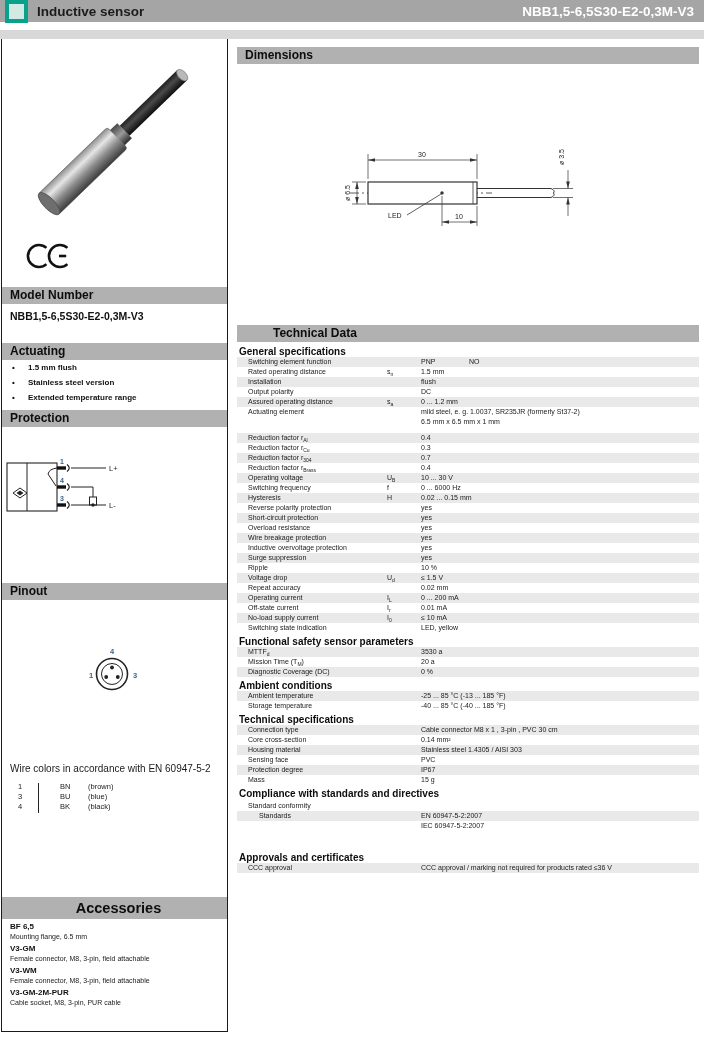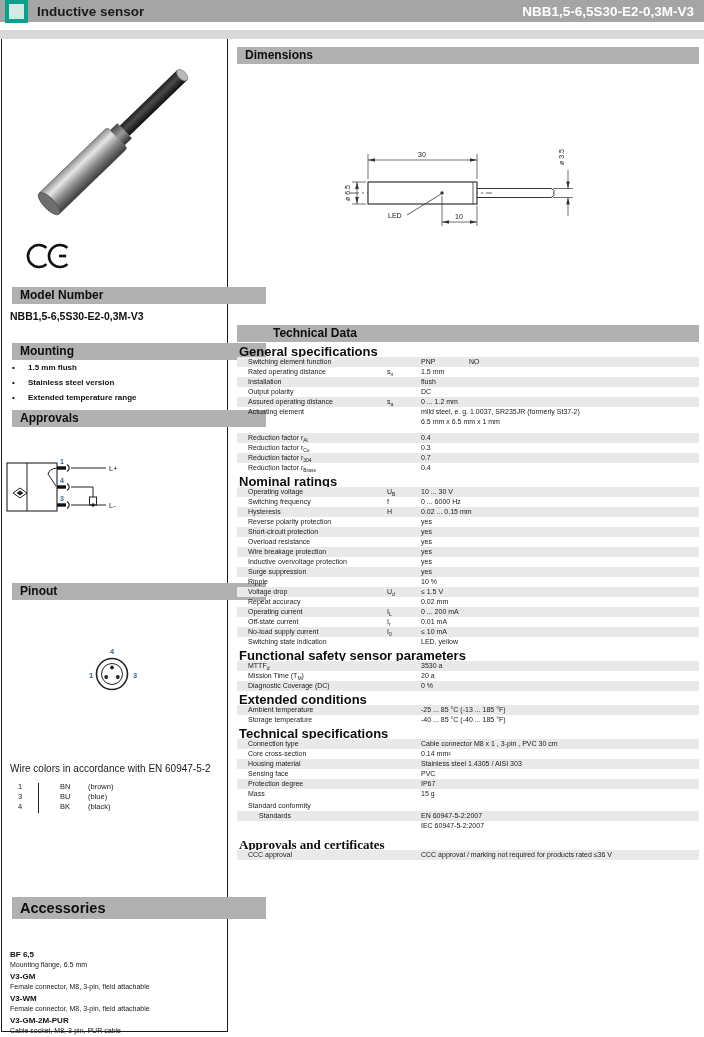--- a/index.html
+++ b/index.html
@@ -13,50 +13,50 @@
             border:4px solid #0aa18c;box-sizing:border-box;}
   .hdr-title{margin-left:9px;font-size:13.5px;font-weight:bold;color:#1b1b1b;}
   .hdr-model{margin-left:auto;margin-right:10px;font-size:13.5px;font-weight:bold;color:#ffffff;}
   .hdr-band{position:absolute;left:0;top:30px;width:704px;height:9px;background:#d8d8d8;}
 
   
   .left-frame{position:absolute;left:1px;top:39px;width:227px;height:993px;
               border-left:1px solid #1a1a1a;border-right:1px solid #1a1a1a;
               border-bottom:1px solid #1a1a1a;box-sizing:border-box;}
 
-  .sec-bar{position:absolute;left:12px;width:254px;height:17px;background:#b1b1b1;
+  .sec-bar{position:absolute;left:2px;width:225px;height:17px;background:#b1b1b1;
            font-size:12px;font-weight:bold;color:#0d0d0d;line-height:17px;
            padding-left:8px;box-sizing:border-box;}
   .sec-bar.big{height:22px;line-height:22px;font-size:14.5px;}
   .sec-bar.right{left:237px;width:462px;}
 
   .model-value{position:absolute;left:10px;top:310px;font-size:10.5px;font-weight:bold;color:#111;}
 
   .features-list{position:absolute;left:12px;top:360px;width:210px;}
   .feat-row{height:15px;line-height:15px;font-size:8px;font-weight:bold;color:#111;
             display:flex;align-items:center;}
   .feat-bullet{width:16px;text-align:left;font-size:8px;}
 
   .wire-note{position:absolute;left:10px;top:763px;font-size:10px;color:#1a1a1a;text-align:right;}
   .wire-table{position:absolute;left:14px;top:782px;width:200px;}
   .wire-row{position:relative;height:10px;line-height:10px;font-size:7.5px;color:#1a1a1a;}
   .wire-row .w-pin{position:absolute;left:4px;}
   .wire-row .w-code{position:absolute;left:46px;}
   .wire-row .w-color{position:absolute;left:74px;}
   .wire-vline{position:absolute;left:38px;top:783px;width:1px;height:30px;background:#222;}
 
-  .acc-list{position:absolute;left:10px;top:922px;width:212px;margin-top:28px;}
+  .acc-list{position:absolute;left:10px;top:922px;width:212px;}
   .acc-item{margin-bottom:2px;}
   .acc-name{font-size:8px;font-weight:bold;color:#111;line-height:10px;}
   .acc-desc{font-size:7px;color:#1a1a1a;line-height:10px;}
 
   
   .tech-table{position:absolute;left:237px;top:344px;width:462px;}
   .t-cat{position:relative;height:11px;line-height:11px;margin-top:3px;
-         font-size:13px;font-weight:bold;color:#0d0d0d;padding-left:2px;}
+         font-size:10px;font-weight:bold;color:#0d0d0d;padding-left:2px;}
   .t-cat.first{margin-top:2px;}
   .t-row{position:relative;height:10px;line-height:10px;font-size:7px;color:#1a1a1a;}
   .t-row.shade{background:#e9e9e9;}
   .t-row .lb{position:absolute;left:11px;white-space:nowrap;}
   .t-row .lb.ind{left:22px;}
   .t-row .sy{position:absolute;left:150px;white-space:nowrap;}
   .t-row .vl{position:absolute;left:184px;white-space:nowrap;}
   .t-row .vr{position:absolute;left:232px;white-space:nowrap;}
   sub{font-size:5px;vertical-align:baseline;position:relative;top:1.5px;}
 
@@ -107,37 +107,37 @@
 
   <svg class="abs" style="left:26px;top:240px;" width="46" height="32" viewBox="0 0 46 32">
     <path d="M 20.4 7.9 A 11 11 0 1 0 20.4 24.1" fill="none" stroke="#111" stroke-width="2.6"></path>
     <path d="M 41.4 7.9 A 11 11 0 1 0 41.4 24.1" fill="none" stroke="#111" stroke-width="2.6"></path>
     <line x1="33" y1="16" x2="40.2" y2="16" stroke="#111" stroke-width="2.6"></line>
   </svg>
 
   <div class="sec-bar" style="top:287px;">Model Number</div>
   <div class="model-value">NBB1,5-6,5S30-E2-0,3M-V3</div>
 
-  <div class="sec-bar" style="top:343px;">Mounting</div>
+  <div class="sec-bar" style="top:343px;">Actuating</div>
   <div class="features-list" id="features-list">
       <div class="feat-row">
         <span class="feat-bullet">•</span>
         <span>1.5 mm flush</span>
       </div>
       <div class="feat-row">
         <span class="feat-bullet">•</span>
         <span>Stainless steel version</span>
       </div>
       <div class="feat-row">
         <span class="feat-bullet">•</span>
         <span>Extended temperature range</span>
       </div>
     </div>
 
-  <div class="sec-bar" style="top:410px;">Approvals</div>
+  <div class="sec-bar" style="top:410px;">Protection</div>
   <svg class="abs" style="left:5px;top:453px;" width="150" height="66" viewBox="0 0 150 66">
     <rect x="2" y="10" width="50" height="48" fill="none" stroke="#222" stroke-width="1.1"></rect>
     <line x1="22" y1="10" x2="22" y2="58" stroke="#222" stroke-width="1"></line>
     <polygon points="8,40 15,35 22,40 15,45" fill="none" stroke="#222" stroke-width="1"></polygon>
     <polygon points="11.5,40 15,37.6 18.5,40 15,42.4" fill="#222"></polygon>
 
     <path d="M 52 15 Q 44 16 43 21" fill="none" stroke="#222" stroke-width="1"></path>
     <line x1="43" y1="21" x2="51" y2="33" stroke="#222" stroke-width="1"></line>
 
     <line x1="52" y1="15" x2="61" y2="15" stroke="#111" stroke-width="3.4"></line>
@@ -185,21 +185,21 @@
         <span class="w-code">BU</span>
         <span class="w-color">(blue)</span>
       </div>
       <div class="wire-row">
         <span class="w-pin">4</span>
         <span class="w-code">BK</span>
         <span class="w-color">(black)</span>
       </div>
     </div>
 
-  <div class="sec-bar big" style="top:897px;">Accessories</div>
+  <div class="sec-bar big" style="top:897px;text-align:center;">Accessories</div>
   <div class="acc-list" id="acc-list">
       <div class="acc-item">
         <div class="acc-name">BF 6,5</div>
         <div class="acc-desc">Mounting flange, 6.5 mm</div>
       </div>
       <div class="acc-item">
         <div class="acc-name">V3-GM</div>
         <div class="acc-desc">Female connector, M8, 3-pin, field attachable</div>
       </div>
       <div class="acc-item">
@@ -300,21 +300,20 @@
         <span class="vl">0.3</span>
       </div>
       <div class="t-row shade">
         <span class="lb">Reduction factor r<sub>304</sub></span>
         <span class="vl">0.7</span>
       </div>
       <div class="t-row">
         <span class="lb">Reduction factor r<sub>Brass</sub></span>
         <span class="vl">0.4</span>
       </div>
-      <div class="t-cat">Nominal ratings</div>
       <div class="t-row shade">
         <span class="lb">Operating voltage</span>
         <span class="sy">U<sub>B</sub></span>
         <span class="vl">10 ... 30 V</span>
       </div>
       <div class="t-row">
         <span class="lb">Switching frequency</span>
         <span class="sy">f</span>
         <span class="vl">0 ... 6000 Hz</span>
       </div>
@@ -385,21 +384,21 @@
         <span class="vl">3530 a</span>
       </div>
       <div class="t-row">
         <span class="lb">Mission Time (T<sub>M</sub>)</span>
         <span class="vl">20 a</span>
       </div>
       <div class="t-row shade">
         <span class="lb">Diagnostic Coverage (DC)</span>
         <span class="vl">0 %</span>
       </div>
-      <div class="t-cat">Extended conditions</div>
+      <div class="t-cat">Ambient conditions</div>
       <div class="t-row shade">
         <span class="lb">Ambient temperature</span>
         <span class="vl">-25 ... 85 °C (-13 ... 185 °F)</span>
       </div>
       <div class="t-row">
         <span class="lb">Storage temperature</span>
         <span class="vl">-40 ... 85 °C (-40 ... 185 °F)</span>
       </div>
       <div class="t-cat">Technical specifications</div>
       <div class="t-row shade">
@@ -419,30 +418,31 @@
         <span class="vl">PVC</span>
       </div>
       <div class="t-row shade">
         <span class="lb">Protection degree</span>
         <span class="vl">IP67</span>
       </div>
       <div class="t-row">
         <span class="lb">Mass</span>
         <span class="vl">15 g</span>
       </div>
+      <div class="t-cat">Compliance with standards and directives</div>
       <div class="t-row" style="margin-top: 2px;">
         <span class="lb">Standard conformity</span>
       </div>
       <div class="t-row shade">
         <span class="lb ind">Standards</span>
         <span class="vl" style="left: 184px;">EN 60947-5-2:2007</span>
       </div>
       <div class="t-row">
         <span class="vl" style="left: 184px;">IEC 60947-5-2:2007</span>
       </div>
-      <div class="t-cat" style="margin-top: 8px; font-family: Liberation Serif, serif;">Approvals and certificates</div>
+      <div class="t-cat" style="margin-top: 21px;">Approvals and certificates</div>
       <div class="t-row shade">
         <span class="lb">CCC approval</span>
         <span class="vl">CCC approval / marking not required for products rated ≤36 V</span>
       </div>
     </div>
 
 </div>
 
 </body></html>

